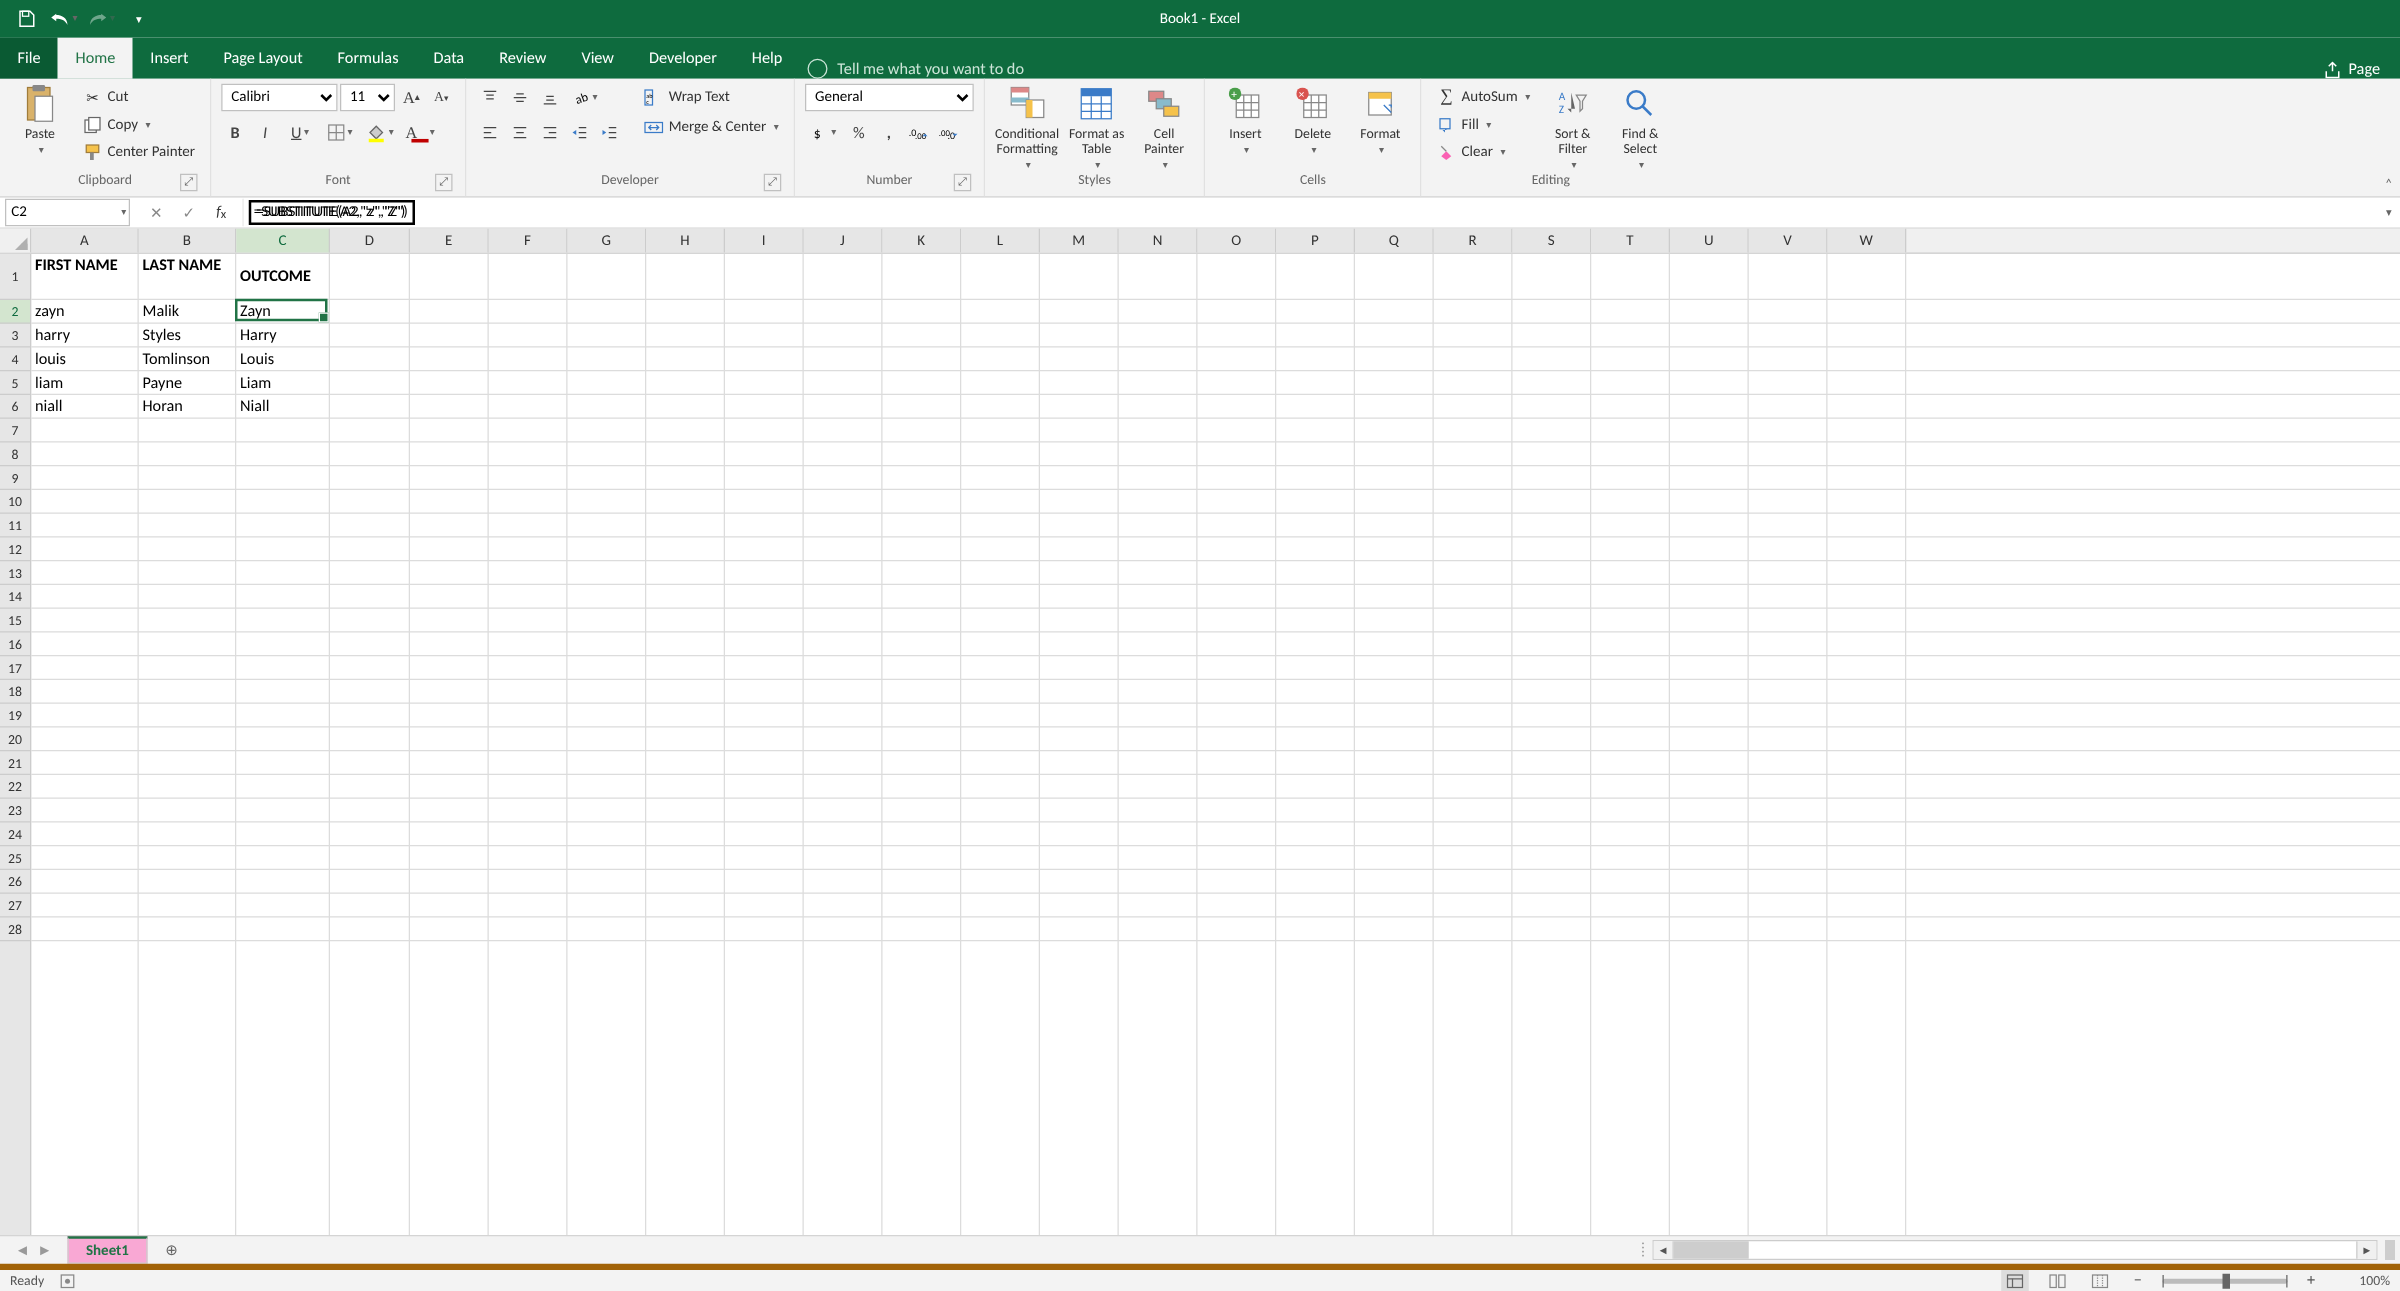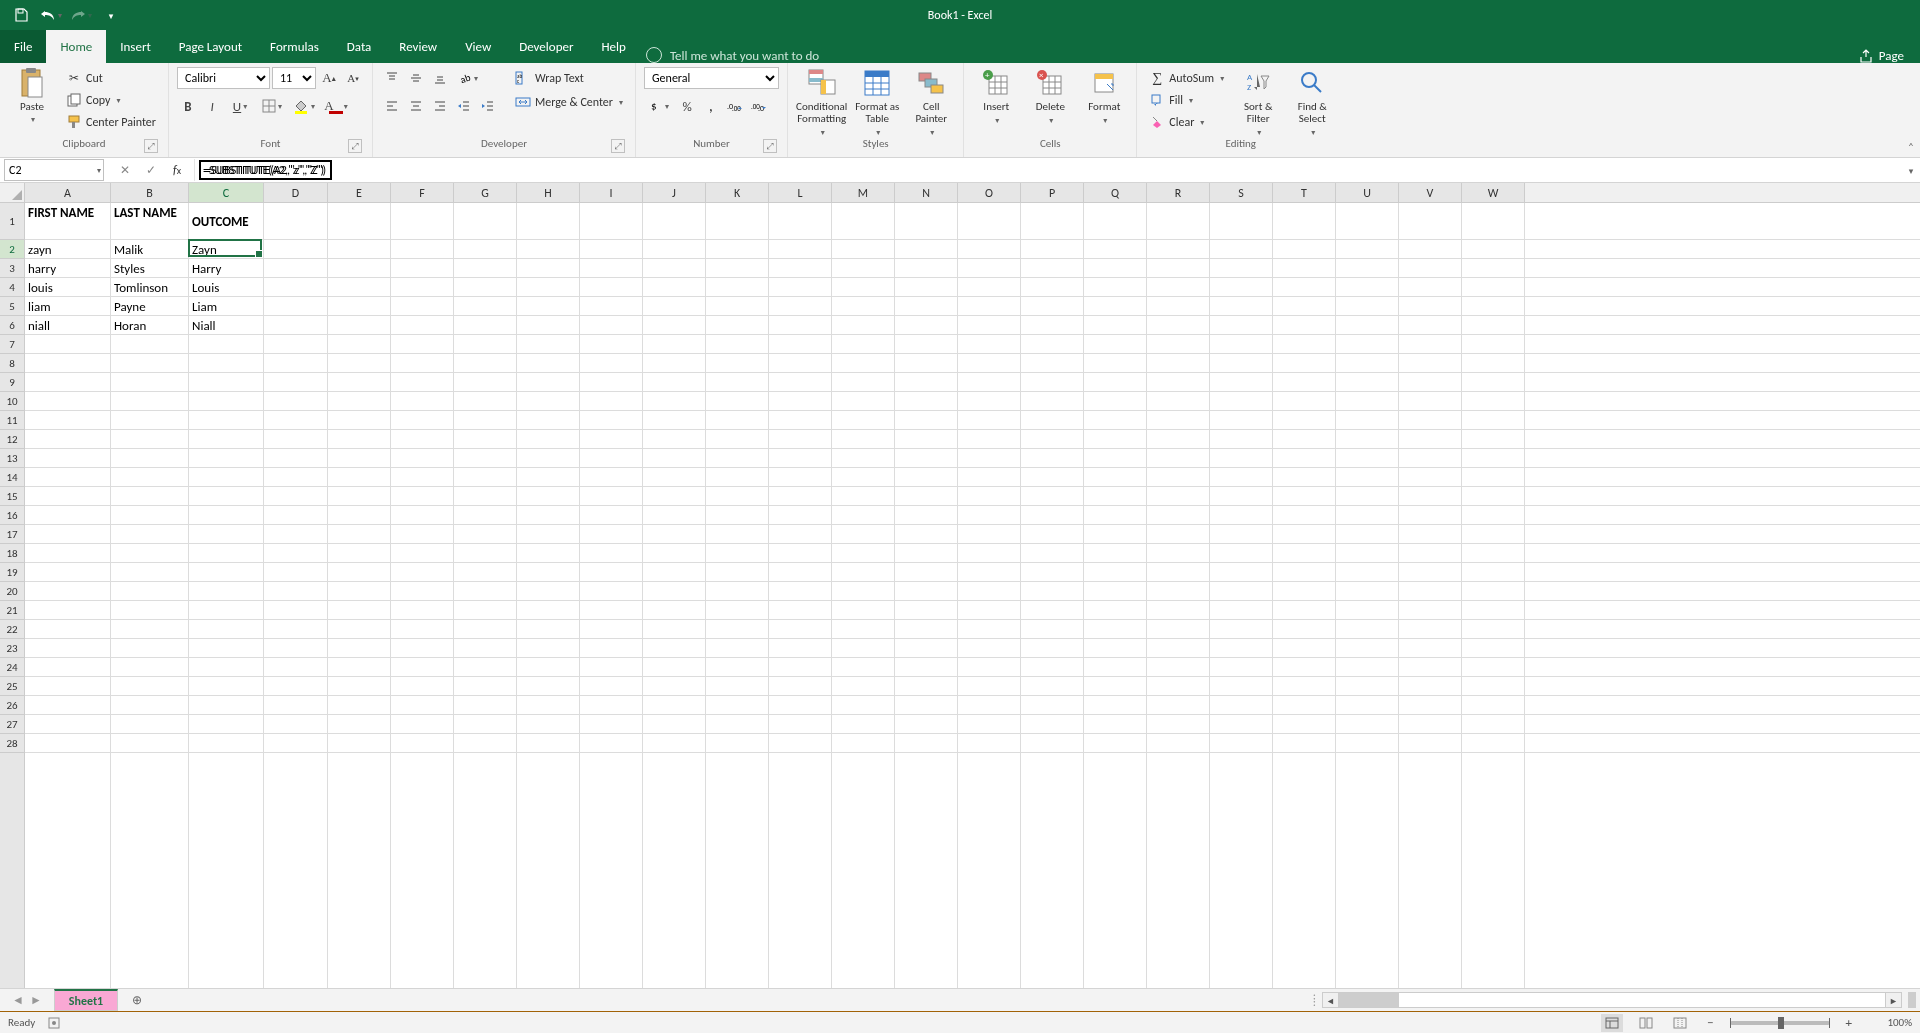--- a/index.html
+++ b/index.html
@@ -88,21 +88,21 @@
 .sheet-tab{ height:22px; padding:0 14px; border:1px solid #ccc; border-top:2px solid #217346; background:#f9a8d4; line-height:20px; cursor:pointer; font-weight:600; color:#217346;}
 .addsheet{ width:22px; height:22px; border:1px solid transparent; border-radius:50%; display:flex; align-items:center; justify-content:center; margin-left:8px; cursor:pointer; color:#666;}
 .sheetbar .hsb{ margin-left:auto; flex:0 0 580px; height:16px; border:1px solid #ccc; background:#fff; position:relative; margin-right:6px;}
 .hsb .thumb{ position:absolute; left:16px; top:0; bottom:0; width:60px; background:#cdcdcd;}
 .hsb .arr{ position:absolute; width:16px; top:0; bottom:0; background:#f0f0f0; display:flex; align-items:center; justify-content:center; font-size:9px; color:#555;}
 .hsb .arr.l{left:0; border-right:1px solid #ccc;}
 .hsb .arr.r{right:0; border-left:1px solid #ccc;}
 .split-h{ width:8px; height:16px; background:#cdcdcd; margin-right:4px;}
 
 
-.statusbar{ position:absolute; bottom:0; left:0; right:0; height:22px; background:#f3f3f3; border-top:1px solid #a16207; display:flex; align-items:center; font-size:11px; color:#555; padding:0 8px; gap:12px;}
+.statusbar{ position:absolute; bottom:0; left:0; right:0; height:22px; background:#f3f3f3; border-top:5px solid #a16207; display:flex; align-items:center; font-size:11px; color:#555; padding:0 8px; gap:12px;}
 .statusbar .spacer{flex:1;}
 .viewbtn{ width:22px; height:18px; border:1px solid transparent; display:flex; align-items:center; justify-content:center; cursor:pointer;}
 .viewbtn.active{ background:#dcdcdc;}
 .zoom-slider{ width:100px; height:4px; background:#bbb; position:relative; border-radius:2px;}
 .zoom-slider .zthumb{ position:absolute; left:48px; top:-4px; width:6px; height:12px; background:#666;}
 .zoom-slider::before,.zoom-slider::after{content:''; position:absolute; width:1px; height:10px; background:#666; top:-3px;}
 .zoom-slider::before{left:0;} .zoom-slider::after{right:0;}
 .zminus,.zplus{font-size:13px; cursor:pointer; padding:0 4px;}
 
 svg{display:block;}

